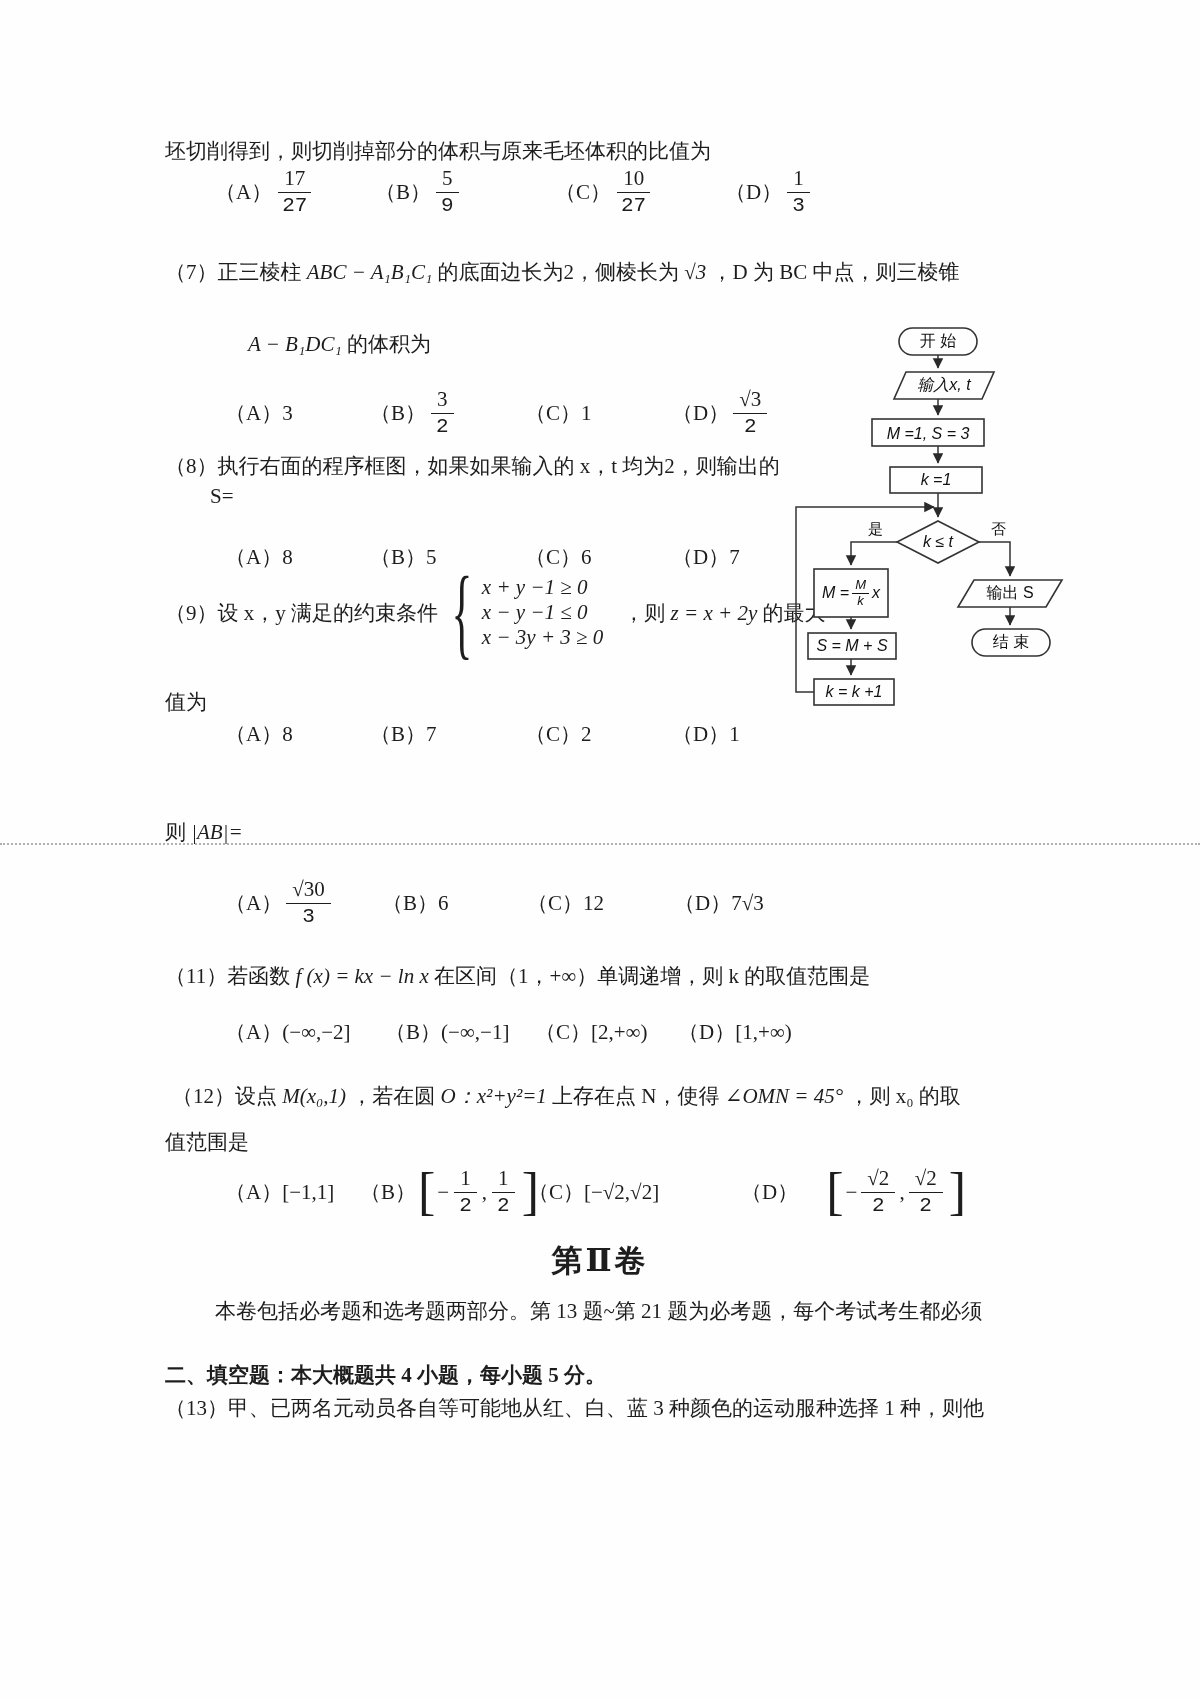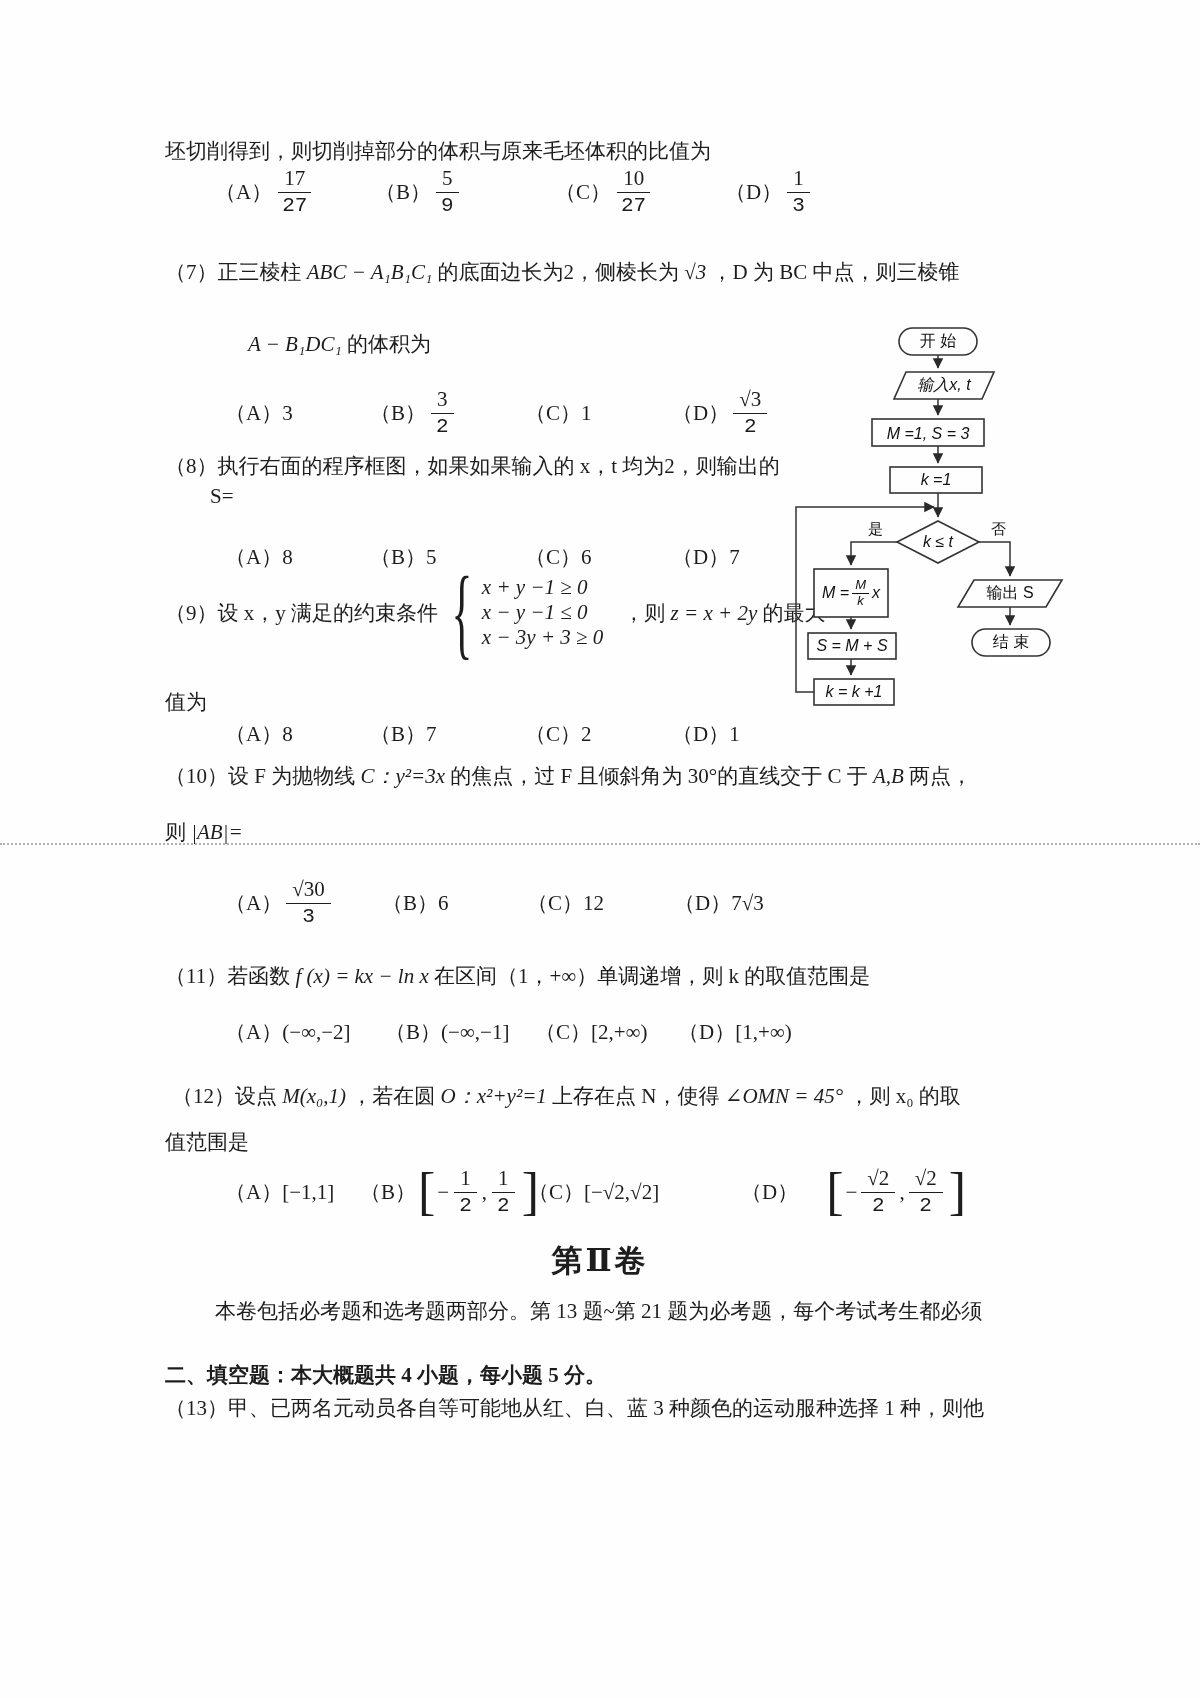--- a/index.html
+++ b/index.html
@@ -126,27 +126,20 @@
     </span>
   </div>
   <div class="blk" style="left:165px;top:688px">值为</div>
   <div class="blk opts" style="left:225px;top:720px">
     <div class="opt" style="width:145px">（A）8</div>
     <div class="opt" style="width:155px">（B）7</div>
     <div class="opt" style="width:147px">（C）2</div>
     <div class="opt">（D）1</div>
   </div>
 
-  <div class="blk" style="left:165px;top:762px">
-    <span>（10）设 F 为抛物线</span>
-    <span class="m">C：y²=3x</span>
-    <span>的焦点，过 F 且倾斜角为 30°的直线交于 C 于</span>
-    <span class="m">A,B</span>
-    <span>两点，</span>
-  </div>
   <div class="blk" style="left:165px;top:818px">
     <span>则</span>
     <span class="m">|AB|=</span>
   </div>
 
   <div class="divider"></div>
 
   <div class="blk opts" style="left:225px;top:872px;height:62px">
     <div class="opt" style="width:157px">
       <span>（A）</span>

